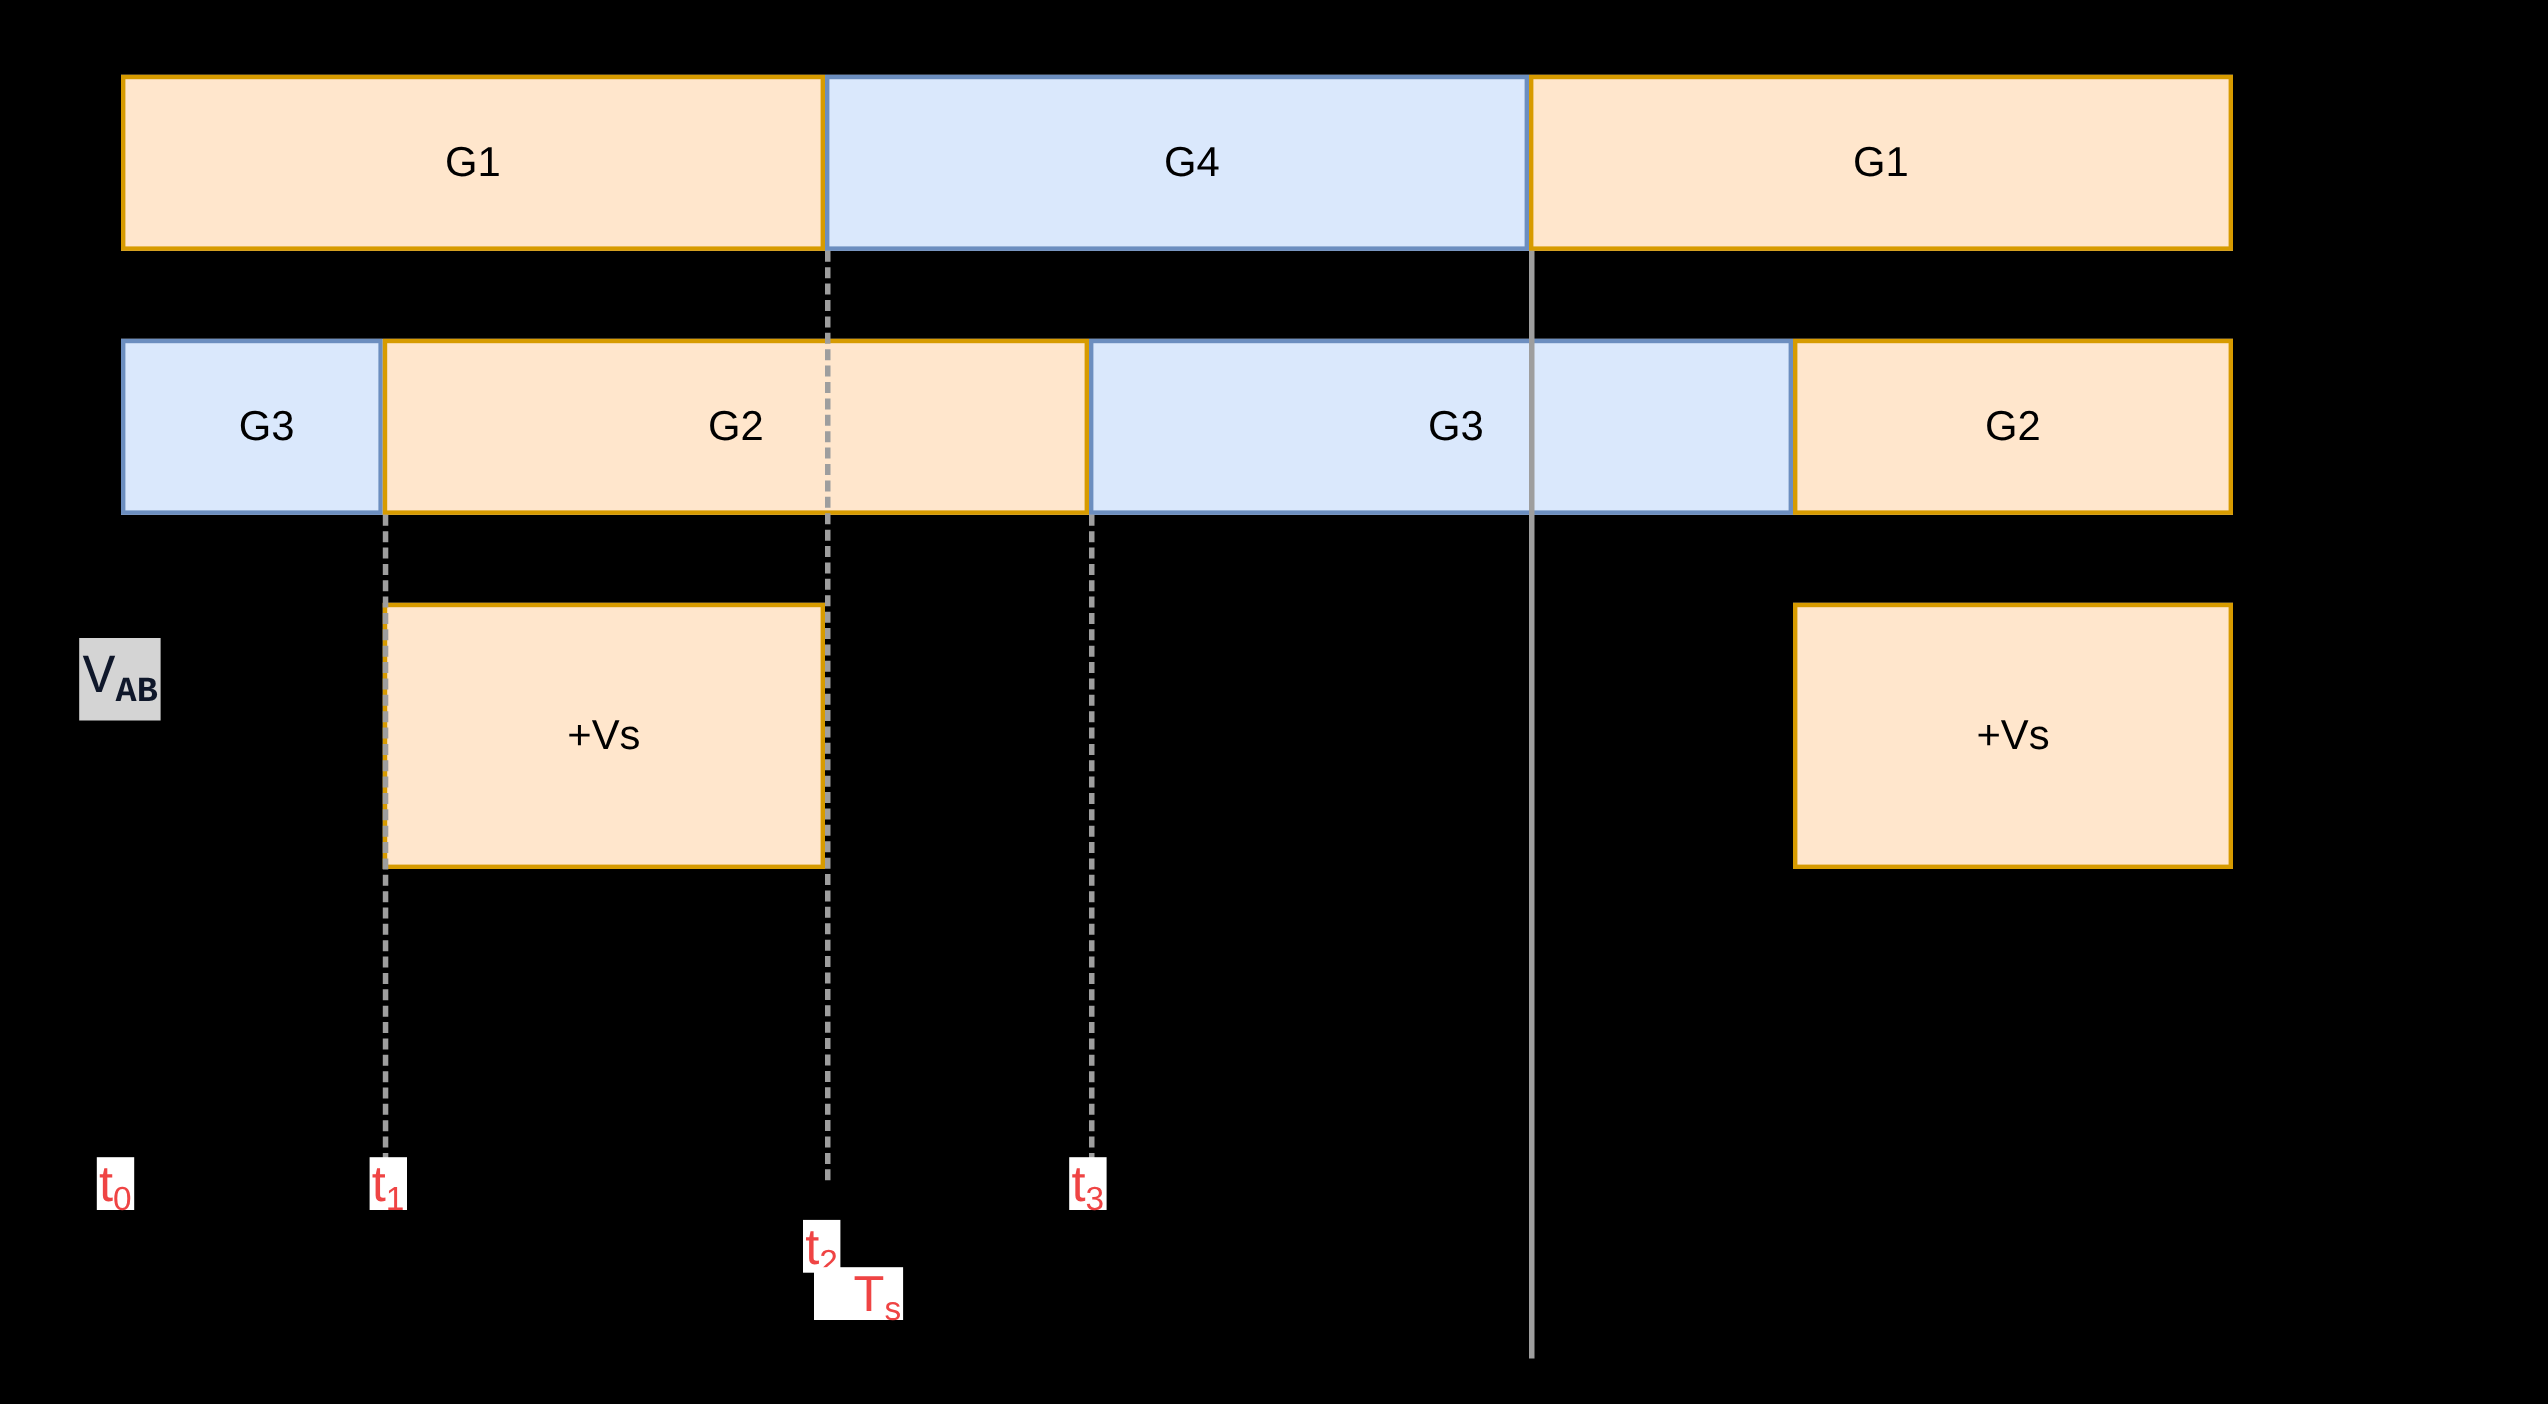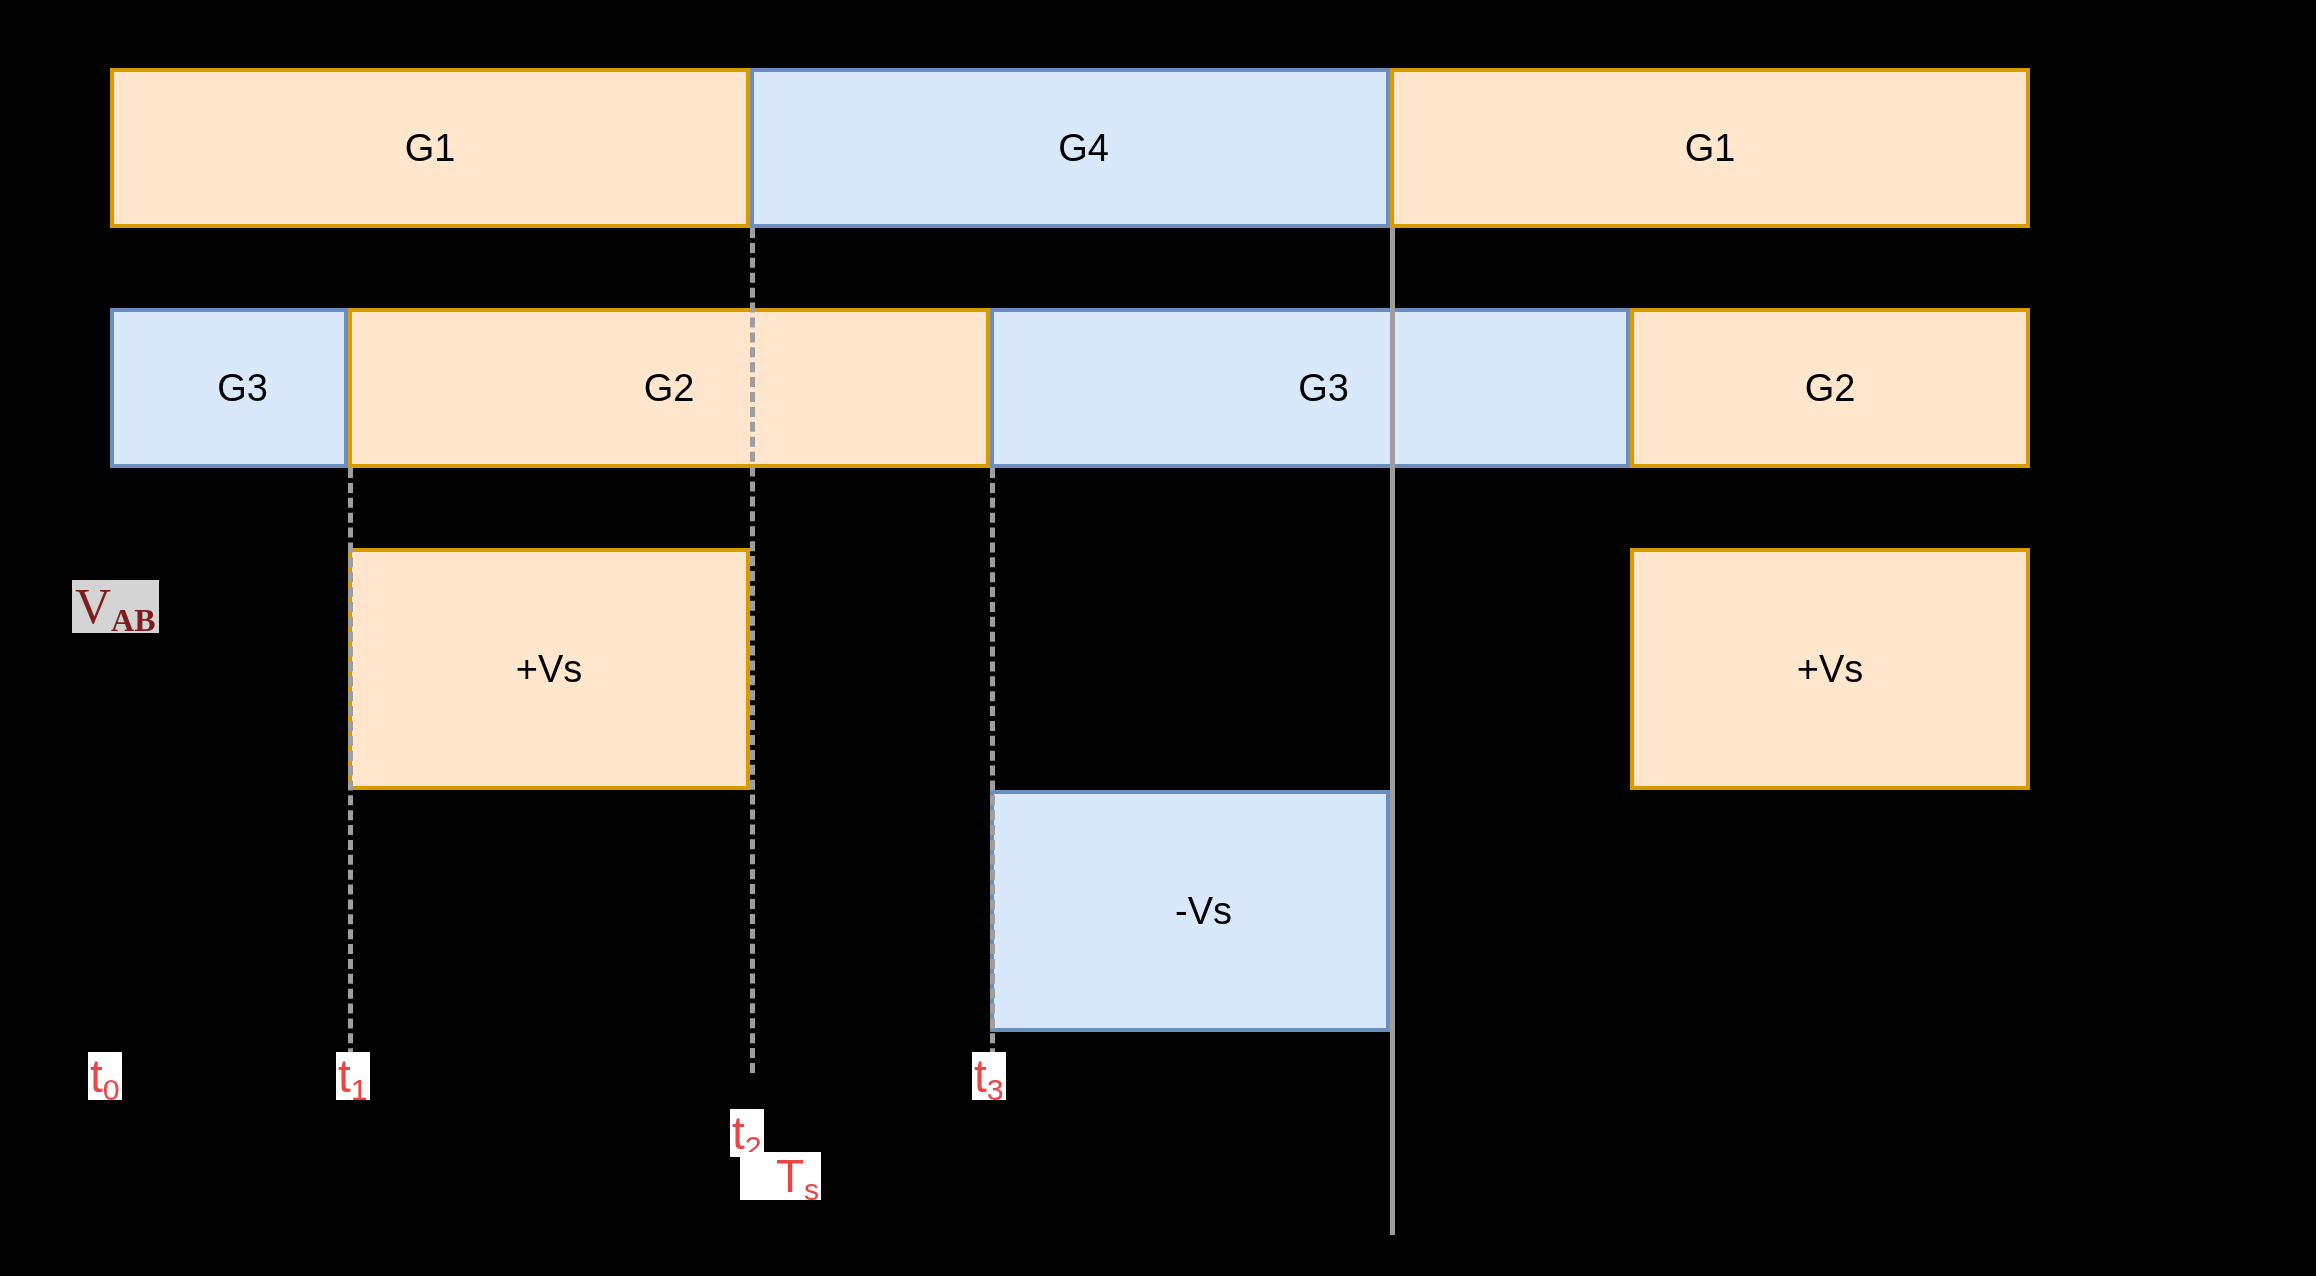--- a/index.html
+++ b/index.html
@@ -65,25 +65,25 @@
   }
   .tlabel sub {
     font-size: 0.66em;
     vertical-align: baseline;
     position: relative;
     top: 0.25em;
   }
   .vab-label {
     position: absolute;
     background: #D4D4D4;
-    color: #7f1d1d;
+    color: #0f172a;
     font-size: 50px;
-    font-family: Liberation Serif, serif;
+    font-family: Liberation Mono, monospace;
     line-height: 1.05;
-    padding: 0 3px;
+    padding: 11px 3px;
     white-space: nowrap;
     z-index: 5;
   }
   .vab-label sub {
     font-size: 0.64em;
     vertical-align: baseline;
     position: relative;
     top: 0.26em;
     font-weight: bold;
   }
@@ -114,23 +114,20 @@
   </div>
   <div class="blk orange" style="left:1630px; top:308px; width:400px; height:160px;">
     <span>G2</span>
   </div>
 
   <div class="vab-label" style="left:72px; top:580px;"><span>V</span><sub>AB</sub></div>
 
   <div class="blk orange" style="left:348px; top:548px; width:402px; height:242px;">
     <span>+Vs</span>
   </div>
-  <div class="blk blue" style="left:990px; top:790px; width:400px; height:242px;">
-    <span>-Vs</span>
-  </div>
   <div class="blk orange" style="left:1630px; top:548px; width:400px; height:242px;">
     <span>+Vs</span>
   </div>
 
   <div class="vline dashed" style="left:750px; top:228px; height:845px;"></div>
   <div class="vline dashed" style="left:348px; top:468px; height:605px;"></div>
   <div class="vline dashed" style="left:990px; top:468px; height:605px;"></div>
   <div class="vline solid" style="left:1390px; top:228px; height:1007px;"></div>
 
   <div class="tlabel" style="left:88px; top:1052px;"><span>t</span><sub>0</sub></div>

